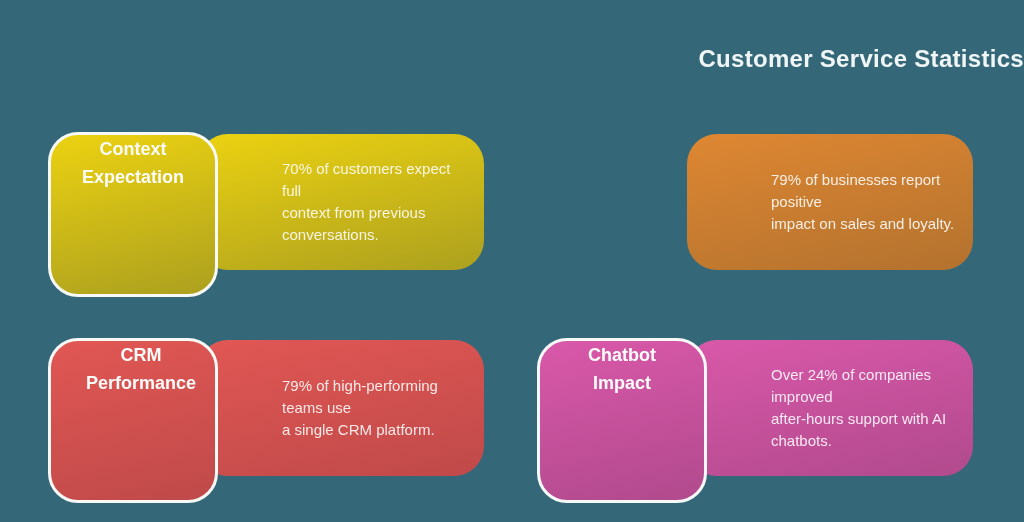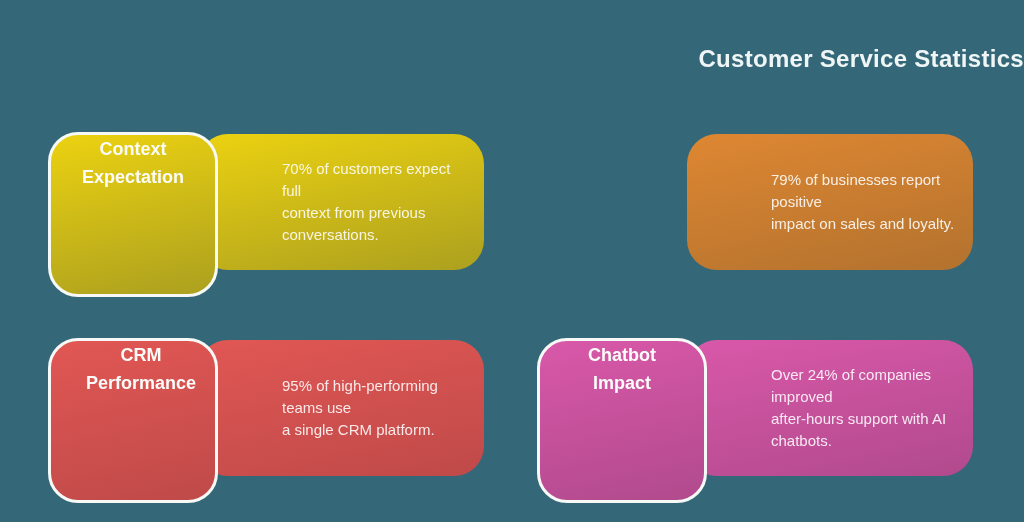--- a/index.html
+++ b/index.html
@@ -103,21 +103,21 @@
 
   <div class="stat-card">
     <div class="card-desc-box" style="background: linear-gradient(168deg, rgb(222, 135, 50), rgb(179, 114, 46));">
       <div class="card-desc-text">79% of businesses report positive
 impact on sales and loyalty.</div>
     </div>
   </div>
 
   <div class="stat-card">
     <div class="card-desc-box" style="background: linear-gradient(168deg, rgb(225, 87, 84), rgb(191, 74, 73));">
-      <div class="card-desc-text">95% of high-performing teams use
+      <div class="card-desc-text">79% of high-performing teams use
 a single CRM platform.</div>
     </div>
     <div class="card-label-box" style="background: linear-gradient(168deg, rgb(225, 87, 84), rgb(191, 74, 73)); padding-left: 16px;">
       <div class="card-label-text">CRM
 Performance</div>
     </div>
   </div>
 
   <div class="stat-card">
     <div class="card-desc-box" style="background: linear-gradient(168deg, rgb(217, 88, 169), rgb(177, 74, 141));">

